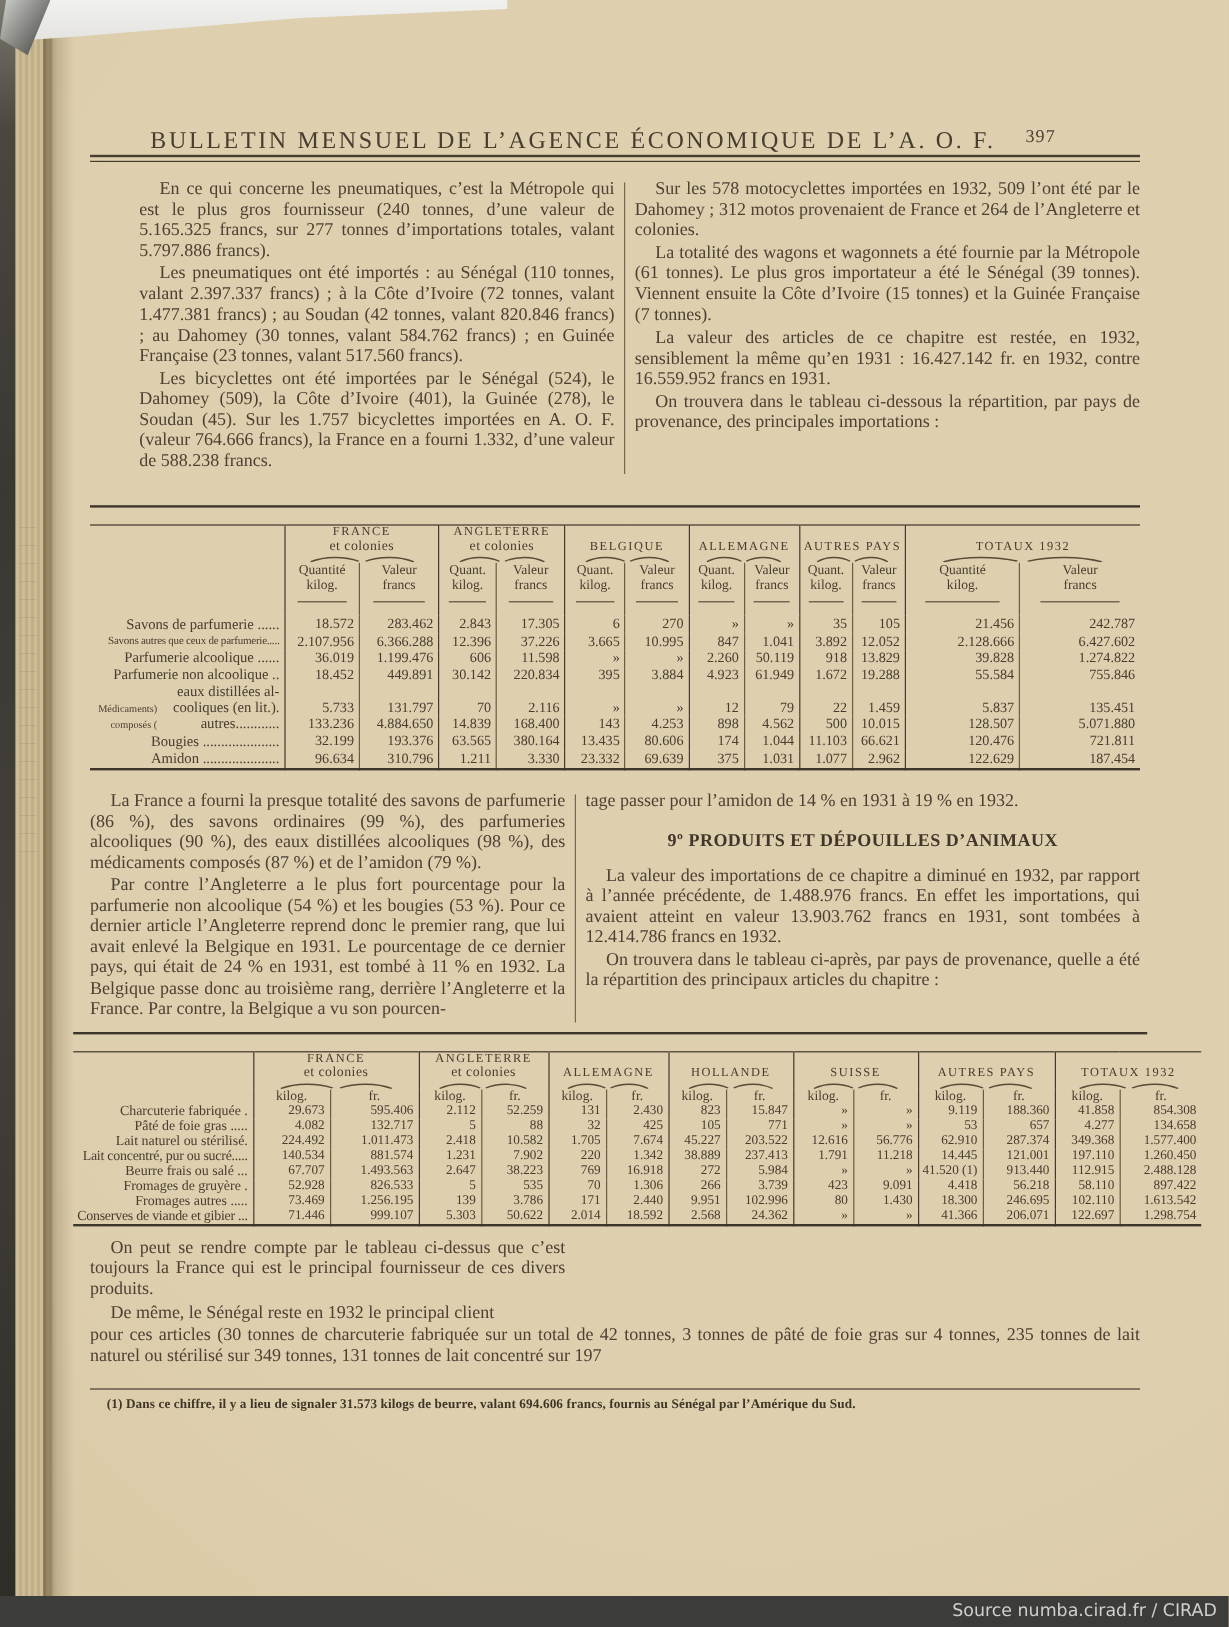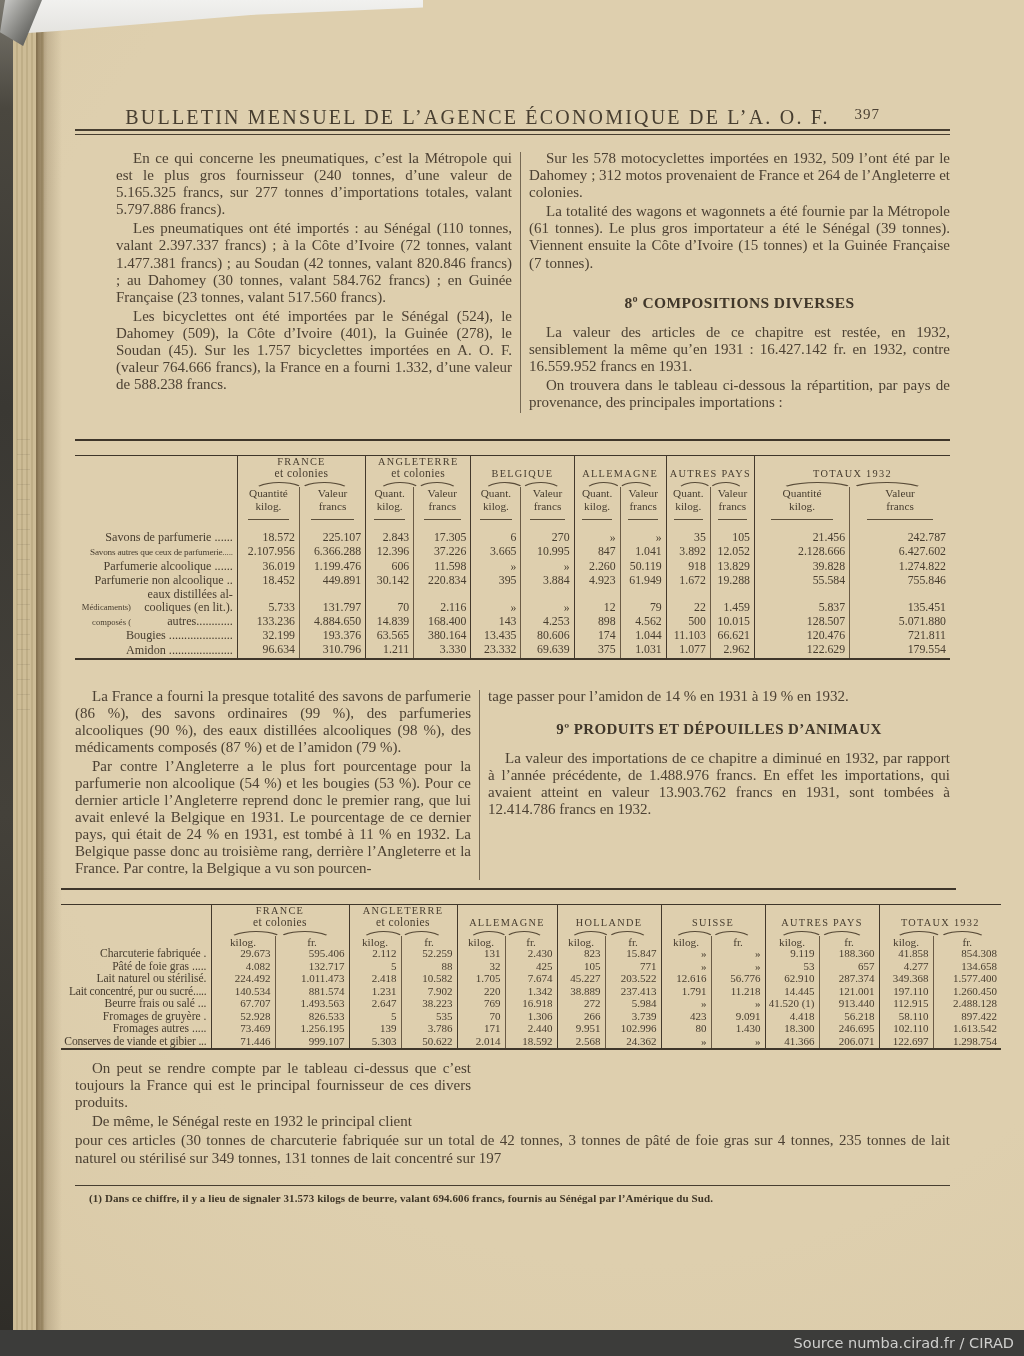--- a/index.html
+++ b/index.html
@@ -101,21 +101,20 @@
   <div class="cols" style="margin-top:12px;margin-left:41px;">
     <div class="col-left">
       <p class="bodytext">En ce qui concerne les pneumatiques, c’est la Métropole qui est le plus gros fournisseur (240 tonnes, d’une valeur de 5.165.325 francs, sur 277 tonnes d’importations totales, valant 5.797.886 francs).</p>
       <p class="bodytext">Les pneumatiques ont été importés : au Sénégal (110 tonnes, valant 2.397.337 francs) ; à la Côte d’Ivoire (72 tonnes, valant 1.477.381 francs) ; au Soudan (42 tonnes, valant 820.846 francs) ; au Dahomey (30 tonnes, valant 584.762 francs) ; en Guinée Française (23 tonnes, valant 517.560 francs).</p>
       <p class="bodytext">Les bicyclettes ont été importées par le Sénégal (524), le Dahomey (509), la Côte d’Ivoire (401), la Guinée (278), le Soudan (45). Sur les 1.757 bicyclettes importées en A. O. F. (valeur 764.666 francs), la France en a fourni 1.332, d’une valeur de 588.238 francs.</p>
     </div>
     <div class="colgap"></div>
     <div class="col-right">
       <p class="bodytext">Sur les 578 motocyclettes importées en 1932, 509 l’ont été par le Dahomey ; 312 motos provenaient de France et 264 de l’Angleterre et colonies.</p>
       <p class="bodytext">La totalité des wagons et wagonnets a été fournie par la Métropole (61 tonnes). Le plus gros importateur a été le Sénégal (39 tonnes). Viennent ensuite la Côte d’Ivoire (15 tonnes) et la Guinée Française (7 tonnes).</p>
-      <div class="section-heading">8º COMPOSITIONS DIVERSES</div>
       <p class="bodytext">La valeur des articles de ce chapitre est restée, en 1932, sensiblement la même qu’en 1931 : 16.427.142 fr. en 1932, contre 16.559.952 francs en 1931.</p>
       <p class="bodytext">On trouvera dans le tableau ci-dessous la répartition, par pays de provenance, des principales importations :</p>
     </div>
   </div>
 
   <div class="tbl-wrap t1">
     <table class="data-table t1 sublines" data-table="table1">
         <colgroup>
           <col style="width: 162px;">
           <col style="width: 62px;">
@@ -201,21 +200,21 @@
           </tr>
         </thead>
         <tbody>
           <tr>
             <td class="row-label">
               <div class="wrap">
                 <span class="lbl">Savons de parfumerie ......</span>
               </div>
             </td>
             <td class="b-bold">18.572</td>
-            <td class="b-thin">225.107</td>
+            <td class="b-thin">283.462</td>
             <td class="b-bold">2.843</td>
             <td class="b-thin">17.305</td>
             <td class="b-bold">6</td>
             <td class="b-thin">270</td>
             <td class="b-bold nil">»</td>
             <td class="b-thin nil">»</td>
             <td class="b-bold">35</td>
             <td class="b-thin">105</td>
             <td class="b-bold">21.456</td>
             <td class="b-thin">242.787</td>
@@ -347,36 +346,37 @@
             <td class="b-thin">310.796</td>
             <td class="b-bold">1.211</td>
             <td class="b-thin">3.330</td>
             <td class="b-bold">23.332</td>
             <td class="b-thin">69.639</td>
             <td class="b-bold">375</td>
             <td class="b-thin">1.031</td>
             <td class="b-bold">1.077</td>
             <td class="b-thin">2.962</td>
             <td class="b-bold">122.629</td>
-            <td class="b-thin">179.554</td>
+            <td class="b-thin">187.454</td>
           </tr>
         </tbody>
       </table>
   </div>
 
-  <div class="cols" style="margin-top:28px;">
+  <div class="cols" style="margin-top:18px;">
     <div class="col-left">
       <p class="bodytext">La France a fourni la presque totalité des savons de parfumerie (86 %), des savons ordinaires (99 %), des parfumeries alcooliques (90 %), des eaux distillées alcooliques (98 %), des médicaments composés (87 %) et de l’amidon (79 %).</p>
       <p class="bodytext">Par contre l’Angleterre a le plus fort pourcentage pour la parfumerie non alcoolique (54 %) et les bougies (53 %). Pour ce dernier article l’Angleterre reprend donc le premier rang, que lui avait enlevé la Belgique en 1931. Le pourcentage de ce dernier pays, qui était de 24 % en 1931, est tombé à 11 % en 1932. La Belgique passe donc au troisième rang, derrière l’Angleterre et la France. Par contre, la Belgique a vu son pourcen-</p>
     </div>
     <div class="colgap"></div>
     <div class="col-right">
       <p class="bodytext no-indent">tage passer pour l’amidon de 14 % en 1931 à 19 % en 1932.</p>
       <div class="section-heading h9">9º PRODUITS ET DÉPOUILLES D’ANIMAUX</div>
       <p class="bodytext">La valeur des importations de ce chapitre a diminué en 1932, par rapport à l’année précédente, de 1.488.976 francs. En effet les importations, qui avaient atteint en valeur 13.903.762 francs en 1931, sont tombées à 12.414.786 francs en 1932.</p>
+      <p class="bodytext">On trouvera dans le tableau ci-après, par pays de provenance, quelle a été la répartition des principaux articles du chapitre :</p>
     </div>
   </div>
 
   <div class="tbl-wrap t2">
     <table class="data-table t2" data-table="table2">
         <colgroup>
           <col style="width: 150px;">
           <col style="width: 64px;">
           <col style="width: 74px;">
           <col style="width: 52px;">

